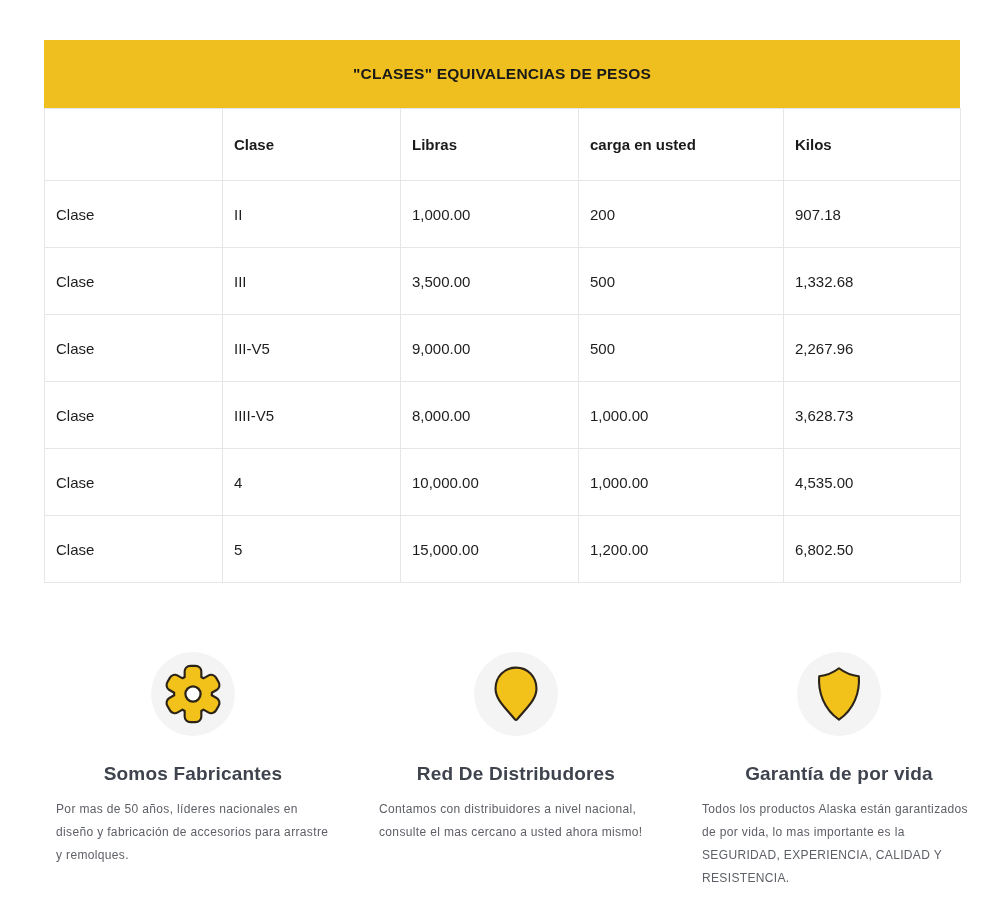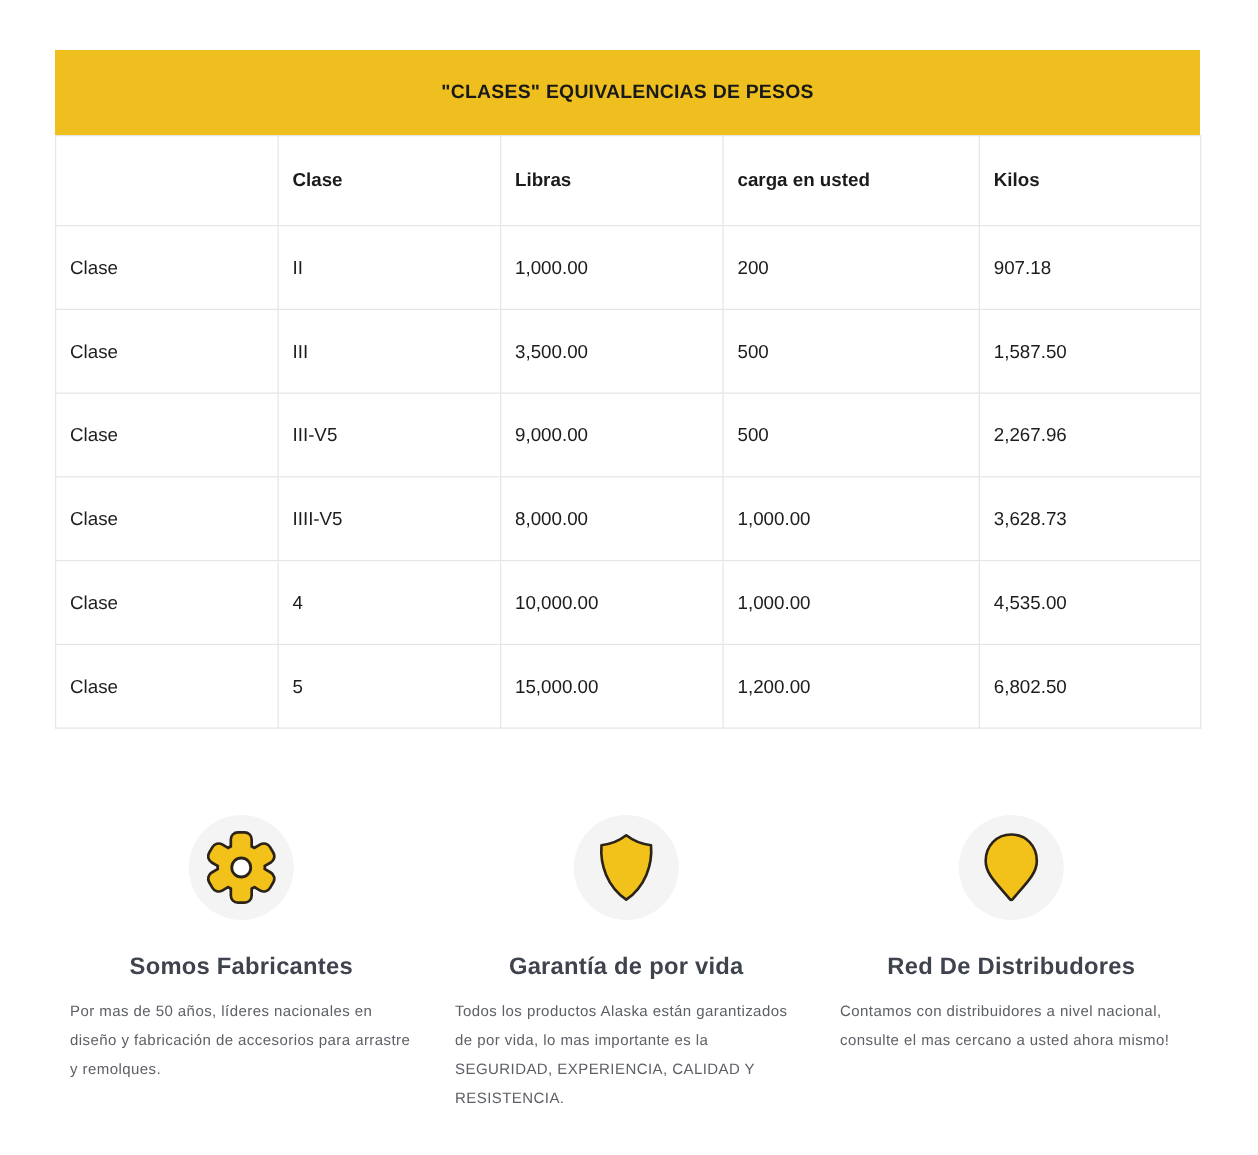--- a/index.html
+++ b/index.html
@@ -57,21 +57,21 @@
   td.num { text-align: right; }
 
   
   .features {
     position: absolute;
     left: 56px;
     top: 652px;
     width: 920px;
     display: grid;
     grid-template-columns: 274px 274px 274px;
-    column-gap: 34px;
+    column-gap: 49px;
   }
   .feature {
     display: flex;
     flex-direction: column;
     align-items: center;
   }
   .icon-circle {
     width: 84px;
     height: 84px;
     border-radius: 50%;
@@ -129,21 +129,21 @@
         <td>II</td>
         <td class="num">1,000.00</td>
         <td class="num">200</td>
         <td class="num">907.18</td>
       </tr>
       <tr class="data-row">
         <td class="row-label">Clase</td>
         <td>III</td>
         <td class="num">3,500.00</td>
         <td class="num">500</td>
-        <td class="num">1,587.50</td>
+        <td class="num">1,332.68</td>
       </tr>
       <tr class="data-row">
         <td class="row-label">Clase</td>
         <td>III-V5</td>
         <td class="num">9,000.00</td>
         <td class="num">500</td>
         <td class="num">2,267.96</td>
       </tr>
       <tr class="data-row">
         <td class="row-label">Clase</td>
@@ -196,31 +196,31 @@
           <circle cx="50" cy="50" r="11.5" fill="#ffffff" stroke="#2b2318" stroke-width="3.4"></circle>
         </svg>
       </div>
       <div class="feature-title">Somos Fabricantes</div>
       <div class="feature-text">Por mas de 50 años, líderes nacionales en diseño y fabricación de accesorios para arrastre y remolques.</div>
     </div>
 
     <div class="feature">
       <div class="icon-circle">
         <svg width="66" height="66" viewBox="0 0 100 100">
+          <path d="M50 10 C 68 10, 81 24, 81 42 C 81 58, 67 70, 52 88 Q 50 90.5 48 88 C 33 70, 19 58, 19 42 C 19 24, 32 10, 50 10 Z" fill="#f2c21b" stroke="#2b2318" stroke-width="3.2" stroke-linejoin="round"></path>
+        </svg>
+      </div>
+      <div class="feature-title">Red De Distribudores</div>
+      <div class="feature-text">Contamos con distribuidores a nivel nacional, consulte el mas cercano a usted ahora mismo!</div>
+    </div>
+
+    <div class="feature">
+      <div class="icon-circle">
+        <svg width="66" height="66" viewBox="0 0 100 100">
           <path d="M50 11 C 59 18, 70 22, 80 23 C 82 47, 73 73, 50 89 C 27 73, 18 47, 20 23 C 30 22, 41 18, 50 11 Z" fill="#f2c21b" stroke="#2b2318" stroke-width="3.2" stroke-linejoin="round"></path>
         </svg>
       </div>
       <div class="feature-title">Garantía de por vida</div>
       <div class="feature-text">Todos los productos Alaska están garantizados de por vida, lo mas importante es la SEGURIDAD, EXPERIENCIA, CALIDAD Y RESISTENCIA.</div>
     </div>
 
-    <div class="feature">
-      <div class="icon-circle">
-        <svg width="66" height="66" viewBox="0 0 100 100">
-          <path d="M50 10 C 68 10, 81 24, 81 42 C 81 58, 67 70, 52 88 Q 50 90.5 48 88 C 33 70, 19 58, 19 42 C 19 24, 32 10, 50 10 Z" fill="#f2c21b" stroke="#2b2318" stroke-width="3.2" stroke-linejoin="round"></path>
-        </svg>
-      </div>
-      <div class="feature-title">Red De Distribudores</div>
-      <div class="feature-text">Contamos con distribuidores a nivel nacional, consulte el mas cercano a usted ahora mismo!</div>
-    </div>
-
   </div>
 </div>
 
 </body></html>

